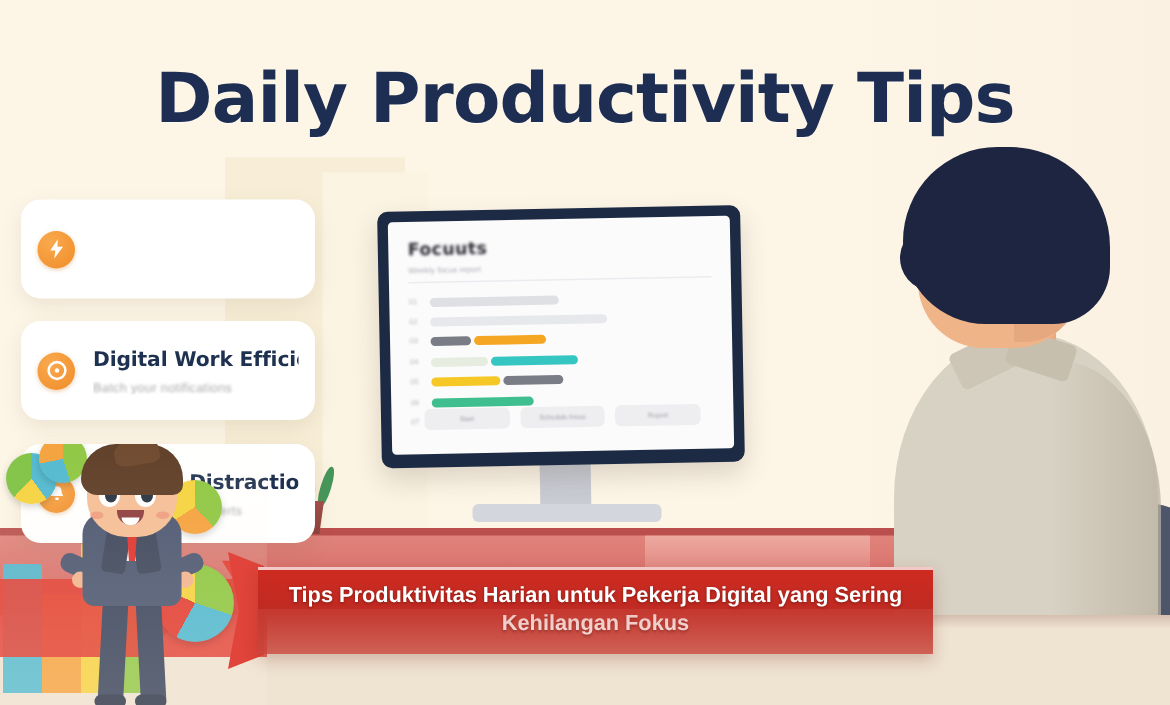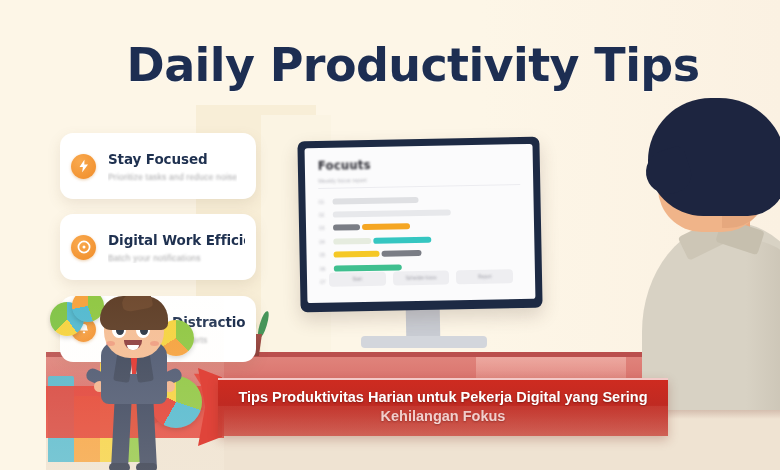--- a/index.html
+++ b/index.html
@@ -4,21 +4,21 @@
 <style>
   * { margin:0; padding:0; box-sizing:border-box; }
   html,body { width:780px; height:470px; overflow:hidden; }
   body {
     font-family:"Liberation Sans", sans-serif;
     background:#fdf6e7;
     position:relative;
   }
 
   
-  #scene { position:absolute; inset:0; background:#fdf6e7; overflow:hidden;margin-left:46px; }
+  #scene { position:absolute; inset:0; background:#fdf6e7; overflow:hidden; }
 
   
   .bg-warm-right {
     position:absolute; right:0; top:0; width:300px; height:470px;
     background:linear-gradient(to left,#fbf1e2 0%,rgba(253,246,231,0) 100%);
   }
   .bg-panel-left {
     position:absolute; left:150px; top:105px; width:120px; height:265px;
     background:#f7ecd3; opacity:.85;
   }
@@ -464,24 +464,20 @@
   <div class="leaf l1"></div>
   <div class="leaf l2"></div>
   <div class="leaf l3"></div>
   <div class="plant-pot"></div>
 
   <div class="tip-card" id="tip-card-0">
     <div class="tip-icon">
       <svg width="11" height="13" viewBox="0 0 11 13">
           <path d="M6 0 L1 7.5 H4.4 L3.6 13 L9.5 5 H5.8 Z" fill="#fff"></path>
         </svg>
-    </div>
-    <div class="tip-texts">
-      <div class="tip-title">Stay Focused</div>
-      <div class="tip-sub">Prioritize tasks and reduce noise</div>
     </div>
   </div>
 
   <div class="tip-card" id="tip-card-1">
     <div class="tip-icon">
       <svg width="14" height="14" viewBox="0 0 14 14">
         <circle cx="7" cy="7" r="5.6" fill="none" stroke="#fff" stroke-width="1.7"></circle>
         <circle cx="7" cy="7" r="1.5" fill="#fff"></circle>
       </svg>
     </div>

